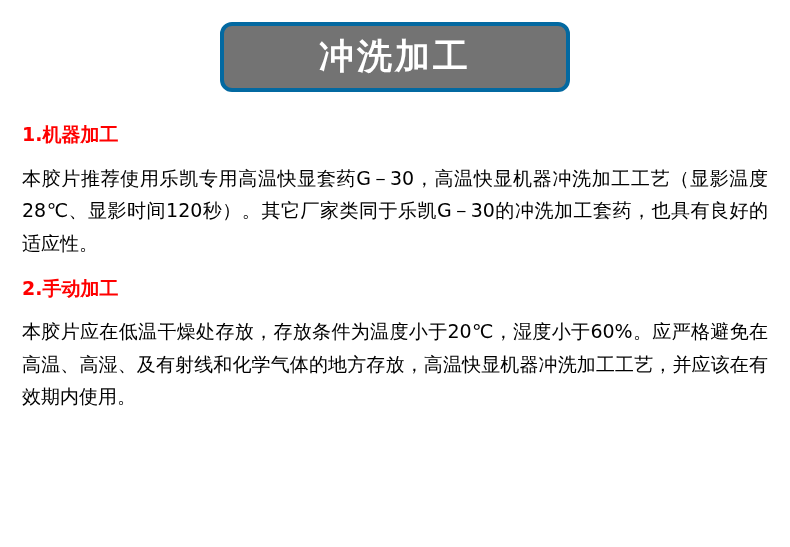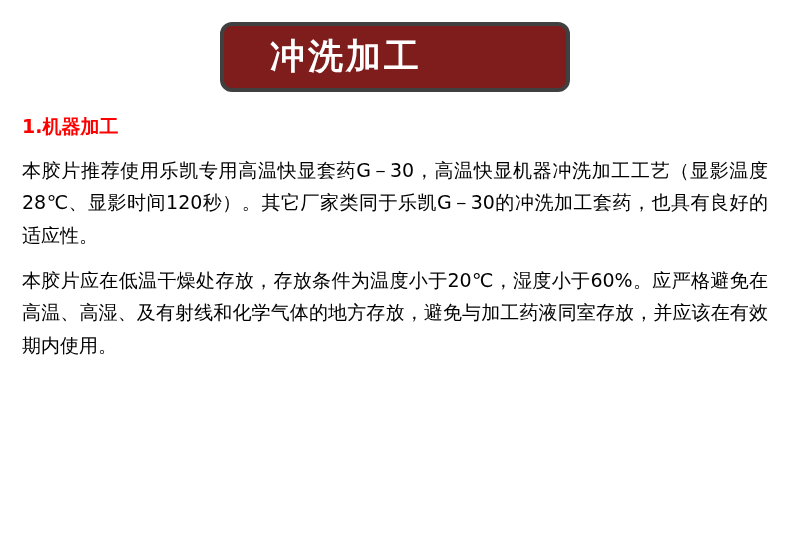--- a/index.html
+++ b/index.html
@@ -20,48 +20,49 @@
     height: 547px;
     box-sizing: border-box;
   }
   .banner-wrap {
     display: flex;
     justify-content: center;
     align-items: center;
     padding-top: 22px;
   }
   .banner {
-    background: #7f1d1d;
-    border: 4px solid #404040;
+    background: #737373;
+    border: 4px solid #0369a1;
     outline: 0;
     border-radius: 12px;
     box-shadow: 0 0 0 0 transparent;
     padding: 10px 46px 12px 46px;
     min-width: 250px;
+    text-align: center;
   }
   .banner-inner {
     border-radius: 8px;
   }
   .banner-title {
     color: #ffffff;
     font-size: 35px;
     font-weight: bold;
     letter-spacing: 3px;
     line-height: 1.15;
     white-space: nowrap;
   }
   .content {
     padding: 14px 22px 0 22px;
   }
   .heading {
     color: #ff0000;
     font-size: 19px;
     font-weight: bold;
     line-height: 1.55;
-    margin: 6px 0 2px 0;
+    margin: 14px 0 2px 0;
   }
   .para {
     color: #000000;
     font-size: 19px;
     line-height: 1.72;
     margin: 12px 0 2px 0;
     text-align: justify;
     letter-spacing: 0px;
   }
   .block {
@@ -82,20 +83,21 @@
   </div>
 
   <div class="content">
 
     <div class="block">
       <div class="heading">1.机器加工</div>
       <div class="para">本胶片推荐使用乐凯专用高温快显套药G－30，高温快显机器冲洗加工工艺（显影温度28℃、显影时间120秒）。其它厂家类同于乐凯G－30的冲洗加工套药，也具有良好的适应性。</div>
     </div>
 
     <div class="block">
+      <div class="heading">2.手动加工</div>
     </div>
 
     <div class="block">
-      <div class="para">本胶片应在低温干燥处存放，存放条件为温度小于20℃，湿度小于60%。应严格避免在高温、高湿、及有射线和化学气体的地方存放，避免与加工药液同室存放，并应该在有效期内使用。</div>
+      <div class="para">本胶片应在低温干燥处存放，存放条件为温度小于20℃，湿度小于60%。应严格避免在高温、高湿、及有射线和化学气体的地方存放，高温快显机器冲洗加工工艺，并应该在有效期内使用。</div>
     </div>
 
   </div>
 </div>
 
 </body></html>

